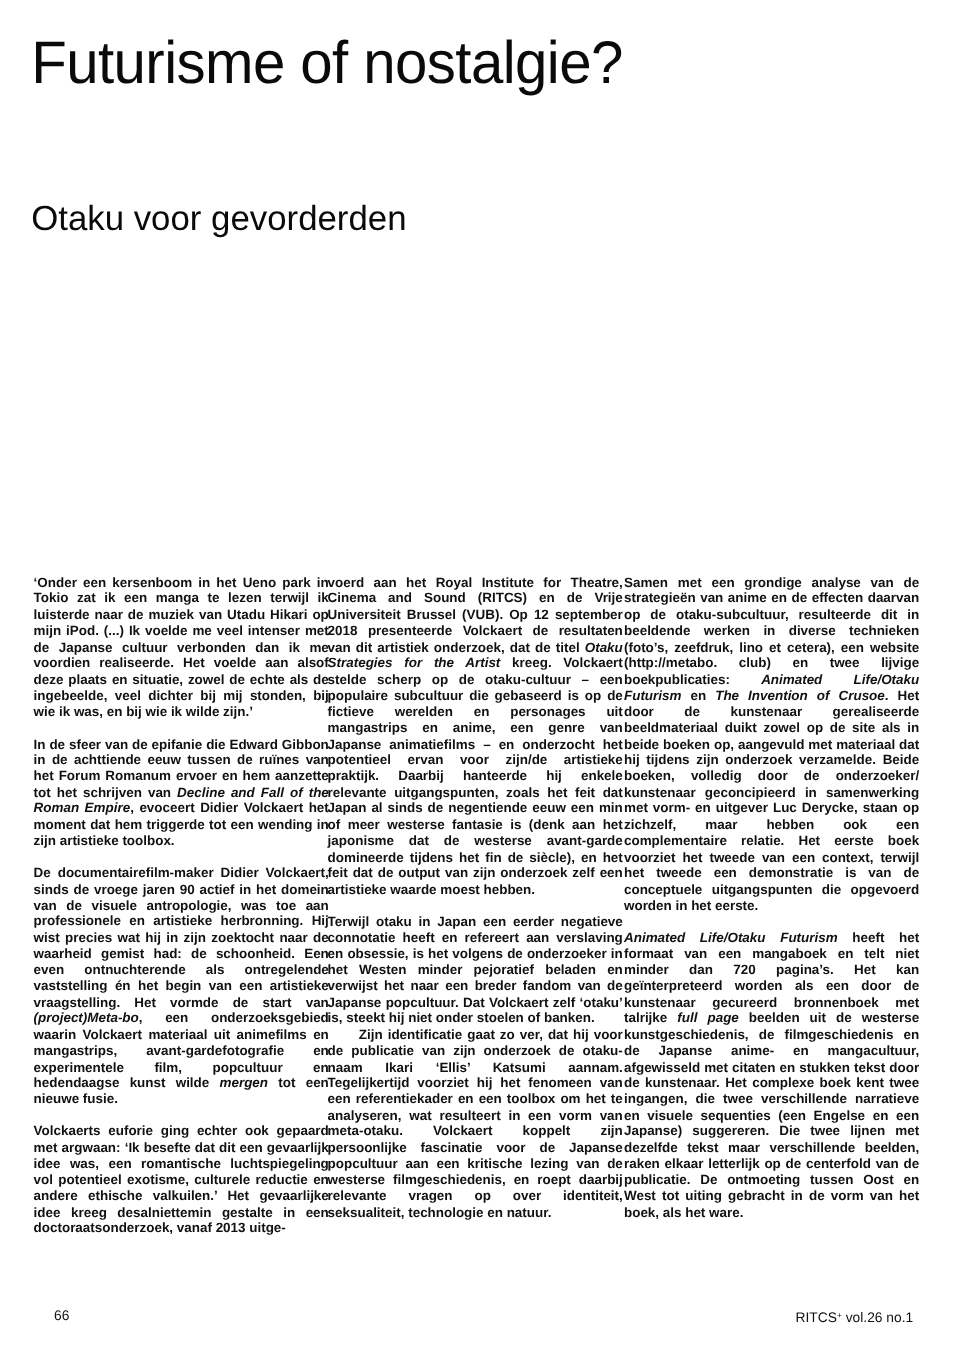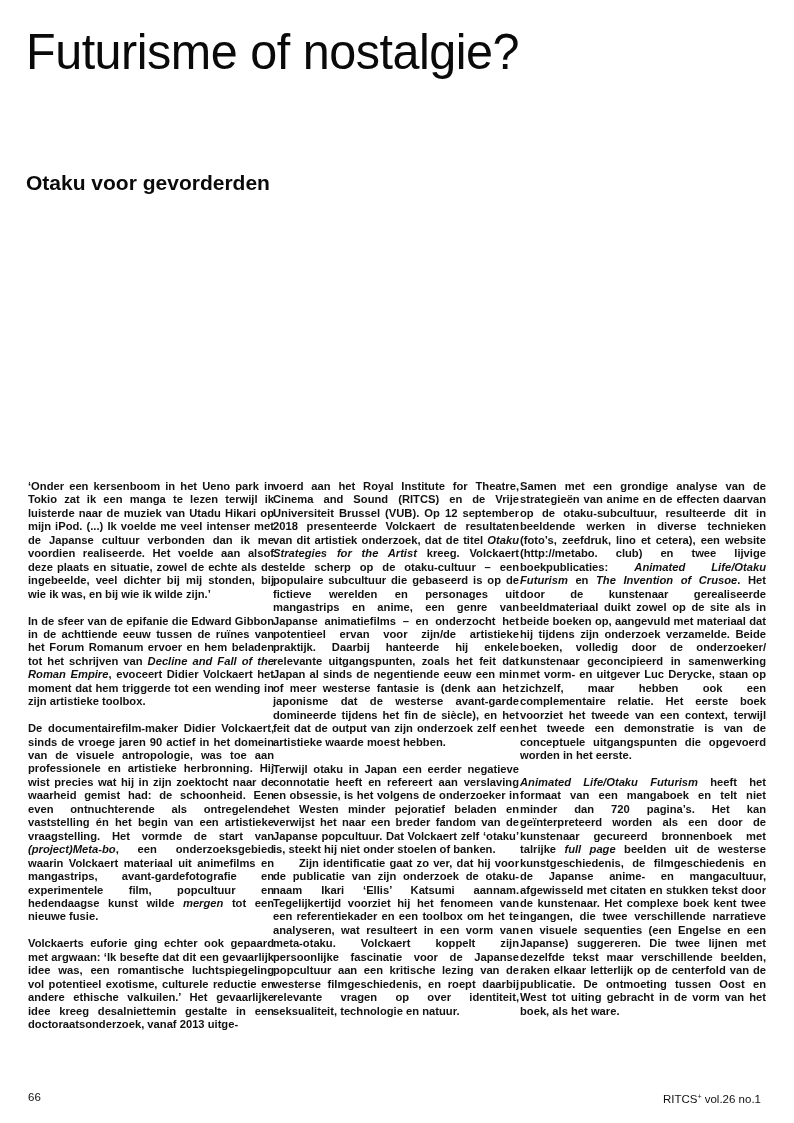--- a/index.html
+++ b/index.html
@@ -1,40 +1,40 @@
 <!DOCTYPE html>
 <html><head>
 <meta charset="utf-8">
 <style>
   html, body { margin: 0; padding: 0; background: #ffffff; }
   body { width: 794px; height: 1123px; position: relative; overflow: hidden; color: #111; font-family: "Liberation Sans", sans-serif; }
   .title { position: absolute; left: 26px; top: 22px; margin: 0; font-size: 50px; font-weight: 400; letter-spacing: -0.5px; line-height: 60px; color: #0a0a0a; white-space: nowrap; transform: scaleX(0.97); transform-origin: left; }
-  .subtitle { position: absolute; left: 26px; top: 168px; margin: 0; font-size: 21px; font-weight: 700; line-height: 30px; color: #0a0a0a; }
+  .subtitle { position: absolute; left: 26px; top: 168px; margin: 0; font-size: 29px; font-weight: 400; line-height: 30px; color: #0a0a0a; }
   .col { position: absolute; top: 480px; width: 246px; font-size: 11.2px; line-height: 13.45px; text-align: justify; hyphens: manual; font-weight: bold; }
   .col p { margin: 0 0 13.45px 0; }
   .col p.noskip { margin-bottom: 0; }
   .col p.indent { text-indent: 26px; }
   .c1 { left: 28px; }
   .c2 { left: 273px; }
   .c3 { left: 520px; }
   em { font-style: italic; }
-  .folio { position: absolute; top: 1090px; font-size: 11.5px; line-height: 14px; color: #111; }
+  .folio { position: absolute; top: 1090px; font-size: 11.5px; line-height: 14px; color: #111; margin-left: 17px; }
   .folio-left { left: 28px; }
   .folio-right { right: 33px; text-align: right; }
   sup { font-size: 7px; vertical-align: 4px; }
 </style>
 </head>
 <body>
 
 <h1 class="title">Futurisme of nostalgie?</h1>
 <h2 class="subtitle">Otaku voor gevorderden</h2>
 
 <div class="col c1">
     <p><span>‘Onder een kersenboom in het Ueno park in Tokio zat ik een manga te lezen terwijl ik luisterde naar de muziek van Utadu Hikari op mijn iPod. (...) Ik voelde me veel intenser met de Japanse cultuur verbonden dan ik me voordien realiseer­de. Het voelde aan alsof deze plaats en situatie, zowel de echte als de ingebeel­de, veel dichter bij mij stonden, bij wie ik was, en bij wie ik wilde zijn.’</span></p>
-    <p><span>In de sfeer van de epifanie die Edward Gibbon in de achttiende eeuw tussen de ruïnes van het Forum Romanum ervoer en hem beladen tot het schrijven van </span><em>Decline and Fall of the Roman Empire</em><span>, evoceert Didier Volckaert het moment dat hem triggerde tot een wending in zijn artistieke toolbox.</span></p>
+    <p><span>In de sfeer van de epifanie die Edward Gibbon in de achttiende eeuw tussen de ruïnes van het Forum Romanum ervoer en hem aanzette tot het schrijven van </span><em>Decline and Fall of the Roman Empire</em><span>, evoceert Didier Volckaert het moment dat hem triggerde tot een wending in zijn artistieke toolbox.</span></p>
     <p><span>De documentairefilm-maker Didier Volckaert, sinds de vroege jaren 90 ac­tief in het domein van de visuele antro­pologie, was toe aan professionele en artistieke herbronning. Hij wist precies wat hij in zijn zoektocht naar de waar­heid gemist had: de schoonheid. Een even ontnuchterende als ontregelende vaststelling én het begin van een artis­tieke vraagstelling. Het vormde de start van </span><em>(project)Meta-bo</em><span>, een onderzoeks­gebied waarin Volckaert materiaal uit animefilms en mangastrips, avant-gar­defotografie en experimentele film, pop­cultuur en hedendaagse kunst wilde </span><em>mergen</em><span> tot een nieuwe fusie.</span></p>
     <p><span>Volckaerts euforie ging echter ook ge­paard met argwaan: ‘Ik besefte dat dit een gevaarlijk idee was, een roman­tische luchtspiegeling vol potentieel exotisme, culturele reductie en andere ethische valkuilen.’ Het gevaarlijke idee kreeg desalniettemin gestalte in een doctoraatsonderzoek, vanaf 2013 uitge-</span></p>
   </div>
 <div class="col c2">
     <p><span>voerd aan het Royal Institute for Theatre, Cinema and Sound (RITCS) en de Vrije Universiteit Brussel (VUB). Op 12 sep­tember 2018 presenteerde Volckaert de resultaten van dit artistiek onderzoek, dat de titel </span><em>Otaku Strategies for the Artist</em><span> kreeg. Volckaert stelde scherp op de ota­ku-cultuur – een populaire subcultuur die gebaseerd is op de fictieve werel­den en personages uit mangastrips en anime, een genre van Japanse anima­tiefilms – en onderzocht het potentieel ervan voor zijn/de artistieke praktijk. Daarbij hanteerde hij enkele relevante uitgangspunten, zoals het feit dat Japan al sinds de negentiende eeuw een min of meer westerse fantasie is (denk aan het japonisme dat de westerse avant-garde domineerde tijdens het fin de siècle), en het feit dat de output van zijn onderzoek zelf een artistieke waarde moest heb­ben.</span></p>
     <p class="noskip"><span>Terwijl otaku in Japan een eerder nega­tieve connotatie heeft en refereert aan verslaving en obsessie, is het volgens de onderzoeker in het Westen minder pe­joratief beladen en verwijst het naar een breder fandom van de Japanse popcul­tuur. Dat Volckaert zelf ‘otaku’ is, steekt hij niet onder stoelen of banken.</span></p>
     <p class="indent"><span>Zijn identificatie gaat zo ver, dat hij voor de publicatie van zijn onderzoek de otaku-naam Ikari ‘Ellis’ Katsumi aannam. Tegelijkertijd voorziet hij het fenomeen van een referentiekader en een toolbox om het te analyseren, wat resulteert in een vorm van meta-otaku. Volckaert kop­pelt zijn persoonlijke fascinatie voor de Japanse popcultuur aan een kritische lezing van de westerse filmgeschiede­nis, en roept daarbij relevante vragen op over identiteit, seksualiteit, technologie en natuur.</span></p>
   </div>
 <div class="col c3">
     <p><span>Samen met een grondige analyse van de strategieën van anime en de effec­ten daarvan op de otaku-subcultuur, resulteerde dit in beeldende werken in diverse technieken (foto’s, zeefdruk, lino et cetera), een website (http://metabo. club) en twee lijvige boekpublicaties: </span><em>Animated Life/Otaku Futurism</em><span> en </span><em>The Invention of Crusoe</em><span>. Het door de kunste­naar gerealiseerde beeldmateriaal duikt zowel op de site als in beide boeken op, aangevuld met materiaal dat hij tij­dens zijn onderzoek verzamelde. Beide boeken, volledig door de onderzoeker/ kunstenaar geconcipieerd in samenwer­king met vorm- en uitgever Luc Derycke, staan op zichzelf, maar hebben ook een complementaire relatie. Het eerste boek voorziet het tweede van een context, ter­wijl het tweede een demonstratie is van de conceptuele uitgangspunten die op­gevoerd worden in het eerste.</span></p>

